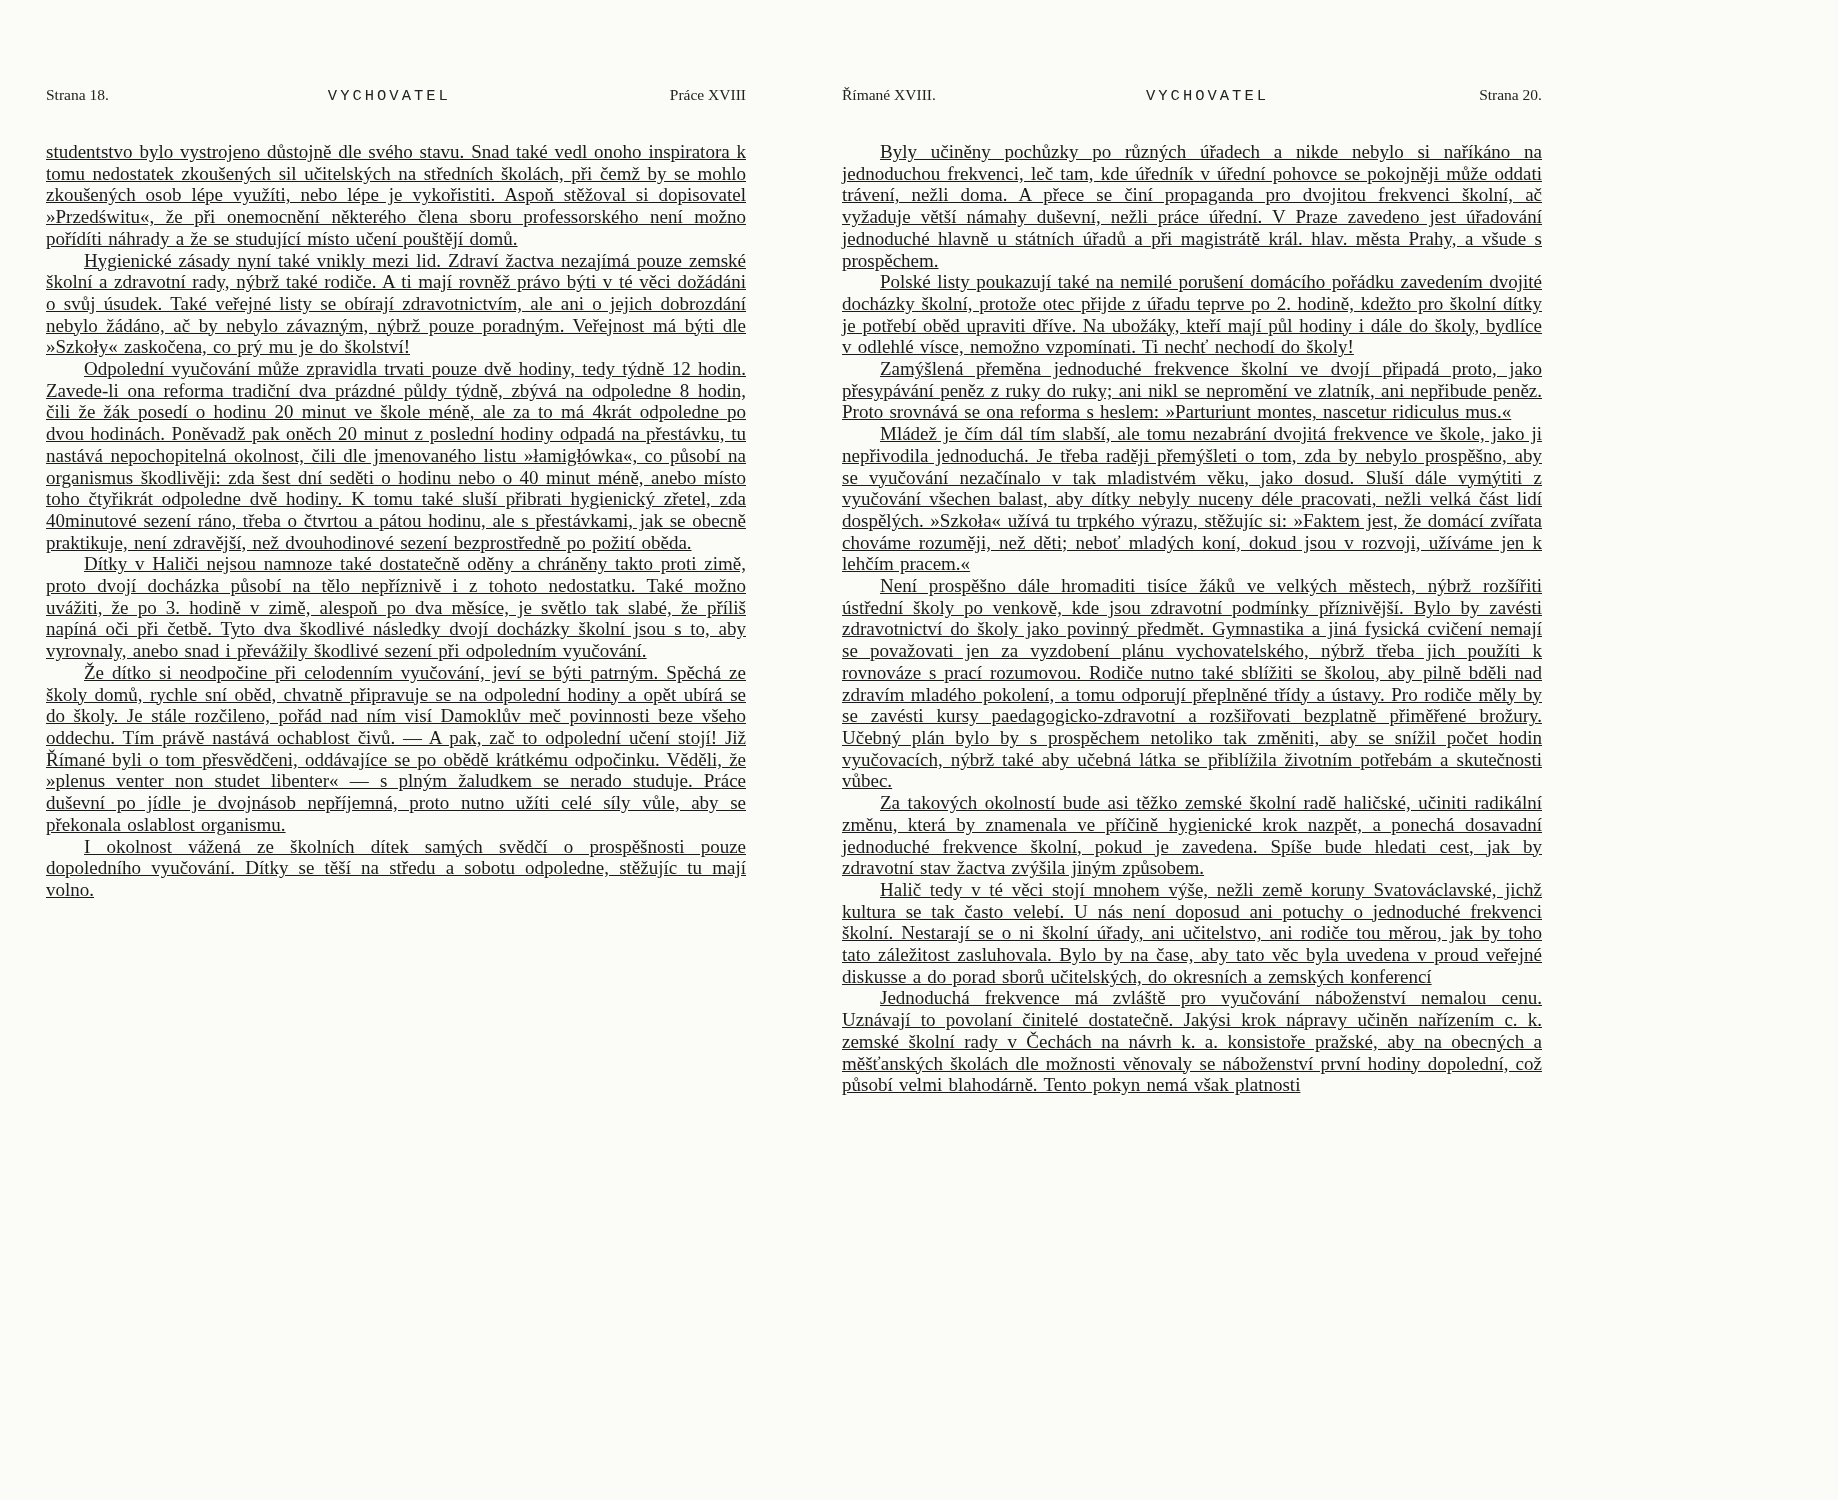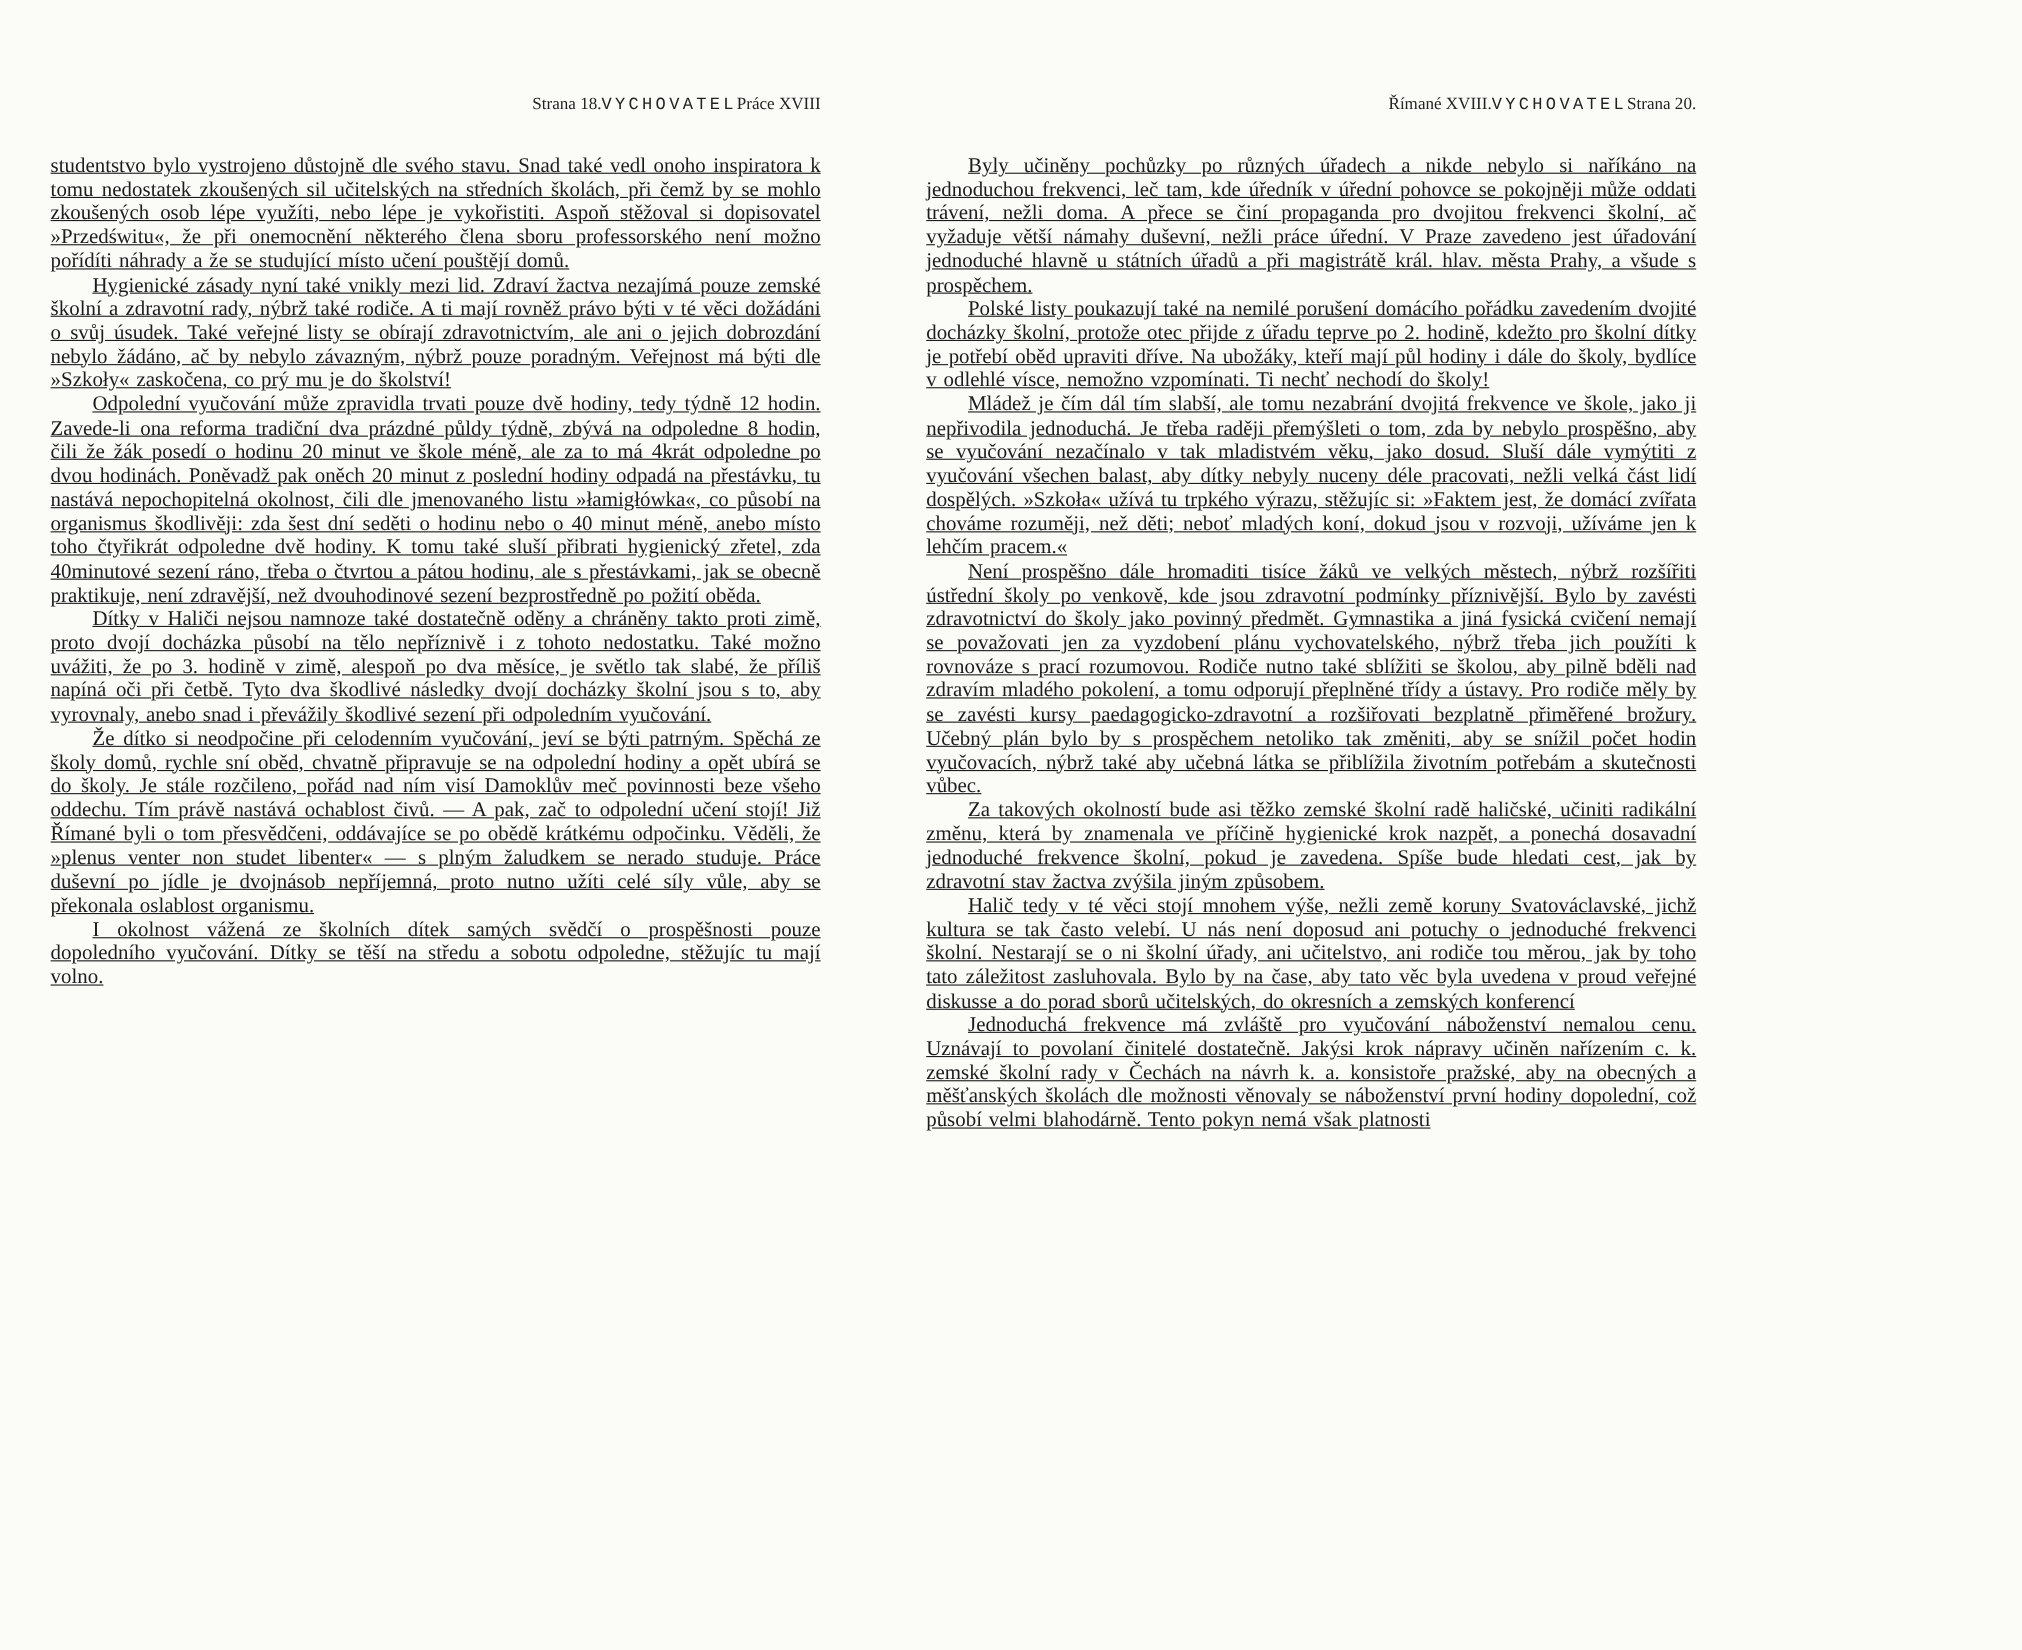--- a/index.html
+++ b/index.html
@@ -19,21 +19,21 @@
     box-sizing: border-box;
     padding: 86px 0 0 46px;
     gap: 96px;
   }
   .page {
     flex: 0 0 700px;
     width: 700px;
   }
   .page-header {
     display: flex;
-    justify-content: flex-end;
+    justify-content: space-between;
     align-items: baseline;
     font-size: 15.5px;
     color: #222;
     margin-bottom: 36px;
   }
   .hdr-center {
     letter-spacing: 3px;
     font-family: Liberation Mono, monospace;
   }
   .page-body p.para {
@@ -72,20 +72,21 @@
 
   <section class="page">
     <header class="page-header">
       <span class="hdr-left">Římané XVIII.</span>
       <span class="hdr-center">VYCHOVATEL</span>
       <span class="hdr-right">Strana 20.</span>
     </header>
     <div class="page-body">
       <p class="para">Byly učiněny pochůzky po různých úřadech a nikde nebylo si naříkáno na jednoduchou frekvenci, leč tam, kde úředník v úřední pohovce se pokojněji může oddati trávení, nežli doma. A přece se činí propaganda pro dvojitou frekvenci školní, ač vyžaduje větší námahy duševní, nežli práce úřední. V Praze zavedeno jest úřadování jednoduché hlavně u státních úřadů a při magistrátě král. hlav. města Prahy, a všude s prospěchem.</p>
       <p class="para">Polské listy poukazují také na nemilé porušení domácího pořádku zavedením dvojité docházky školní, protože otec přijde z úřadu teprve po 2. hodině, kdežto pro školní dítky je potřebí oběd upraviti dříve. Na ubožáky, kteří mají půl hodiny i dále do školy, bydlíce v odlehlé vísce, nemožno vzpomínati. Ti nechť nechodí do školy!</p>
+      <p class="para">Zamýšlená přeměna jednoduché frekvence školní ve dvojí připadá proto, jako přesypávání peněz z ruky do ruky; ani nikl se nepromění ve zlatník, ani nepřibude peněz. Proto srovnává se ona reforma s heslem: »Parturiunt montes, nascetur ridiculus mus.«</p>
       <p class="para">Mládež je čím dál tím slabší, ale tomu nezabrání dvojitá frekvence ve škole, jako ji nepřivodila jednoduchá. Je třeba raději přemýšleti o tom, zda by nebylo prospěšno, aby se vyučování nezačínalo v tak mladistvém věku, jako dosud. Sluší dále vymýtiti z vyučování všechen balast, aby dítky nebyly nuceny déle pracovati, nežli velká část lidí dospělých. »Szkoła« užívá tu trpkého výrazu, stěžujíc si: »Faktem jest, že domácí zvířata chováme rozuměji, než děti; neboť mladých koní, dokud jsou v rozvoji, užíváme jen k lehčím pracem.«</p>
       <p class="para">Není prospěšno dále hromaditi tisíce žáků ve velkých městech, nýbrž rozšířiti ústřední školy po venkově, kde jsou zdravotní podmínky příznivější. Bylo by zavésti zdravotnictví do školy jako povinný předmět. Gymnastika a jiná fysická cvičení nemají se považovati jen za vyzdobení plánu vychovatelského, nýbrž třeba jich použíti k rovnováze s prací rozumovou. Rodiče nutno také sblížiti se školou, aby pilně bděli nad zdravím mladého pokolení, a tomu odporují přeplněné třídy a ústavy. Pro rodiče měly by se zavésti kursy paedagogicko-zdravotní a rozšiřovati bezplatně přiměřené brožury. Učebný plán bylo by s prospěchem netoliko tak změniti, aby se snížil počet hodin vyučovacích, nýbrž také aby učebná látka se přiblížila životním potřebám a skutečnosti vůbec.</p>
       <p class="para">Za takových okolností bude asi těžko zemské školní radě haličské, učiniti radikální změnu, která by znamenala ve příčině hygienické krok nazpět, a ponechá dosavadní jednoduché frekvence školní, pokud je zavedena. Spíše bude hledati cest, jak by zdravotní stav žactva zvýšila jiným způsobem.</p>
       <p class="para">Halič tedy v té věci stojí mnohem výše, nežli země koruny Svatováclavské, jichž kultura se tak často velebí. U nás není doposud ani potuchy o jednoduché frekvenci školní. Nestarají se o ni školní úřady, ani učitelstvo, ani rodiče tou měrou, jak by toho tato záležitost zasluhovala. Bylo by na čase, aby tato věc byla uvedena v proud veřejné diskusse a do porad sborů učitelských, do okresních a zemských konferencí</p>
       <p class="para">Jednoduchá frekvence má zvláště pro vyučování náboženství nemalou cenu. Uznávají to povolaní činitelé dostatečně. Jakýsi krok nápravy učiněn nařízením c. k. zemské školní rady v Čechách na návrh k. a. konsistoře pražské, aby na obecných a měšťanských školách dle možnosti věnovaly se náboženství první hodiny dopolední, což působí velmi blahodárně. Tento pokyn nemá však platnosti</p>
     </div>
   </section>
 
 </div>
 

